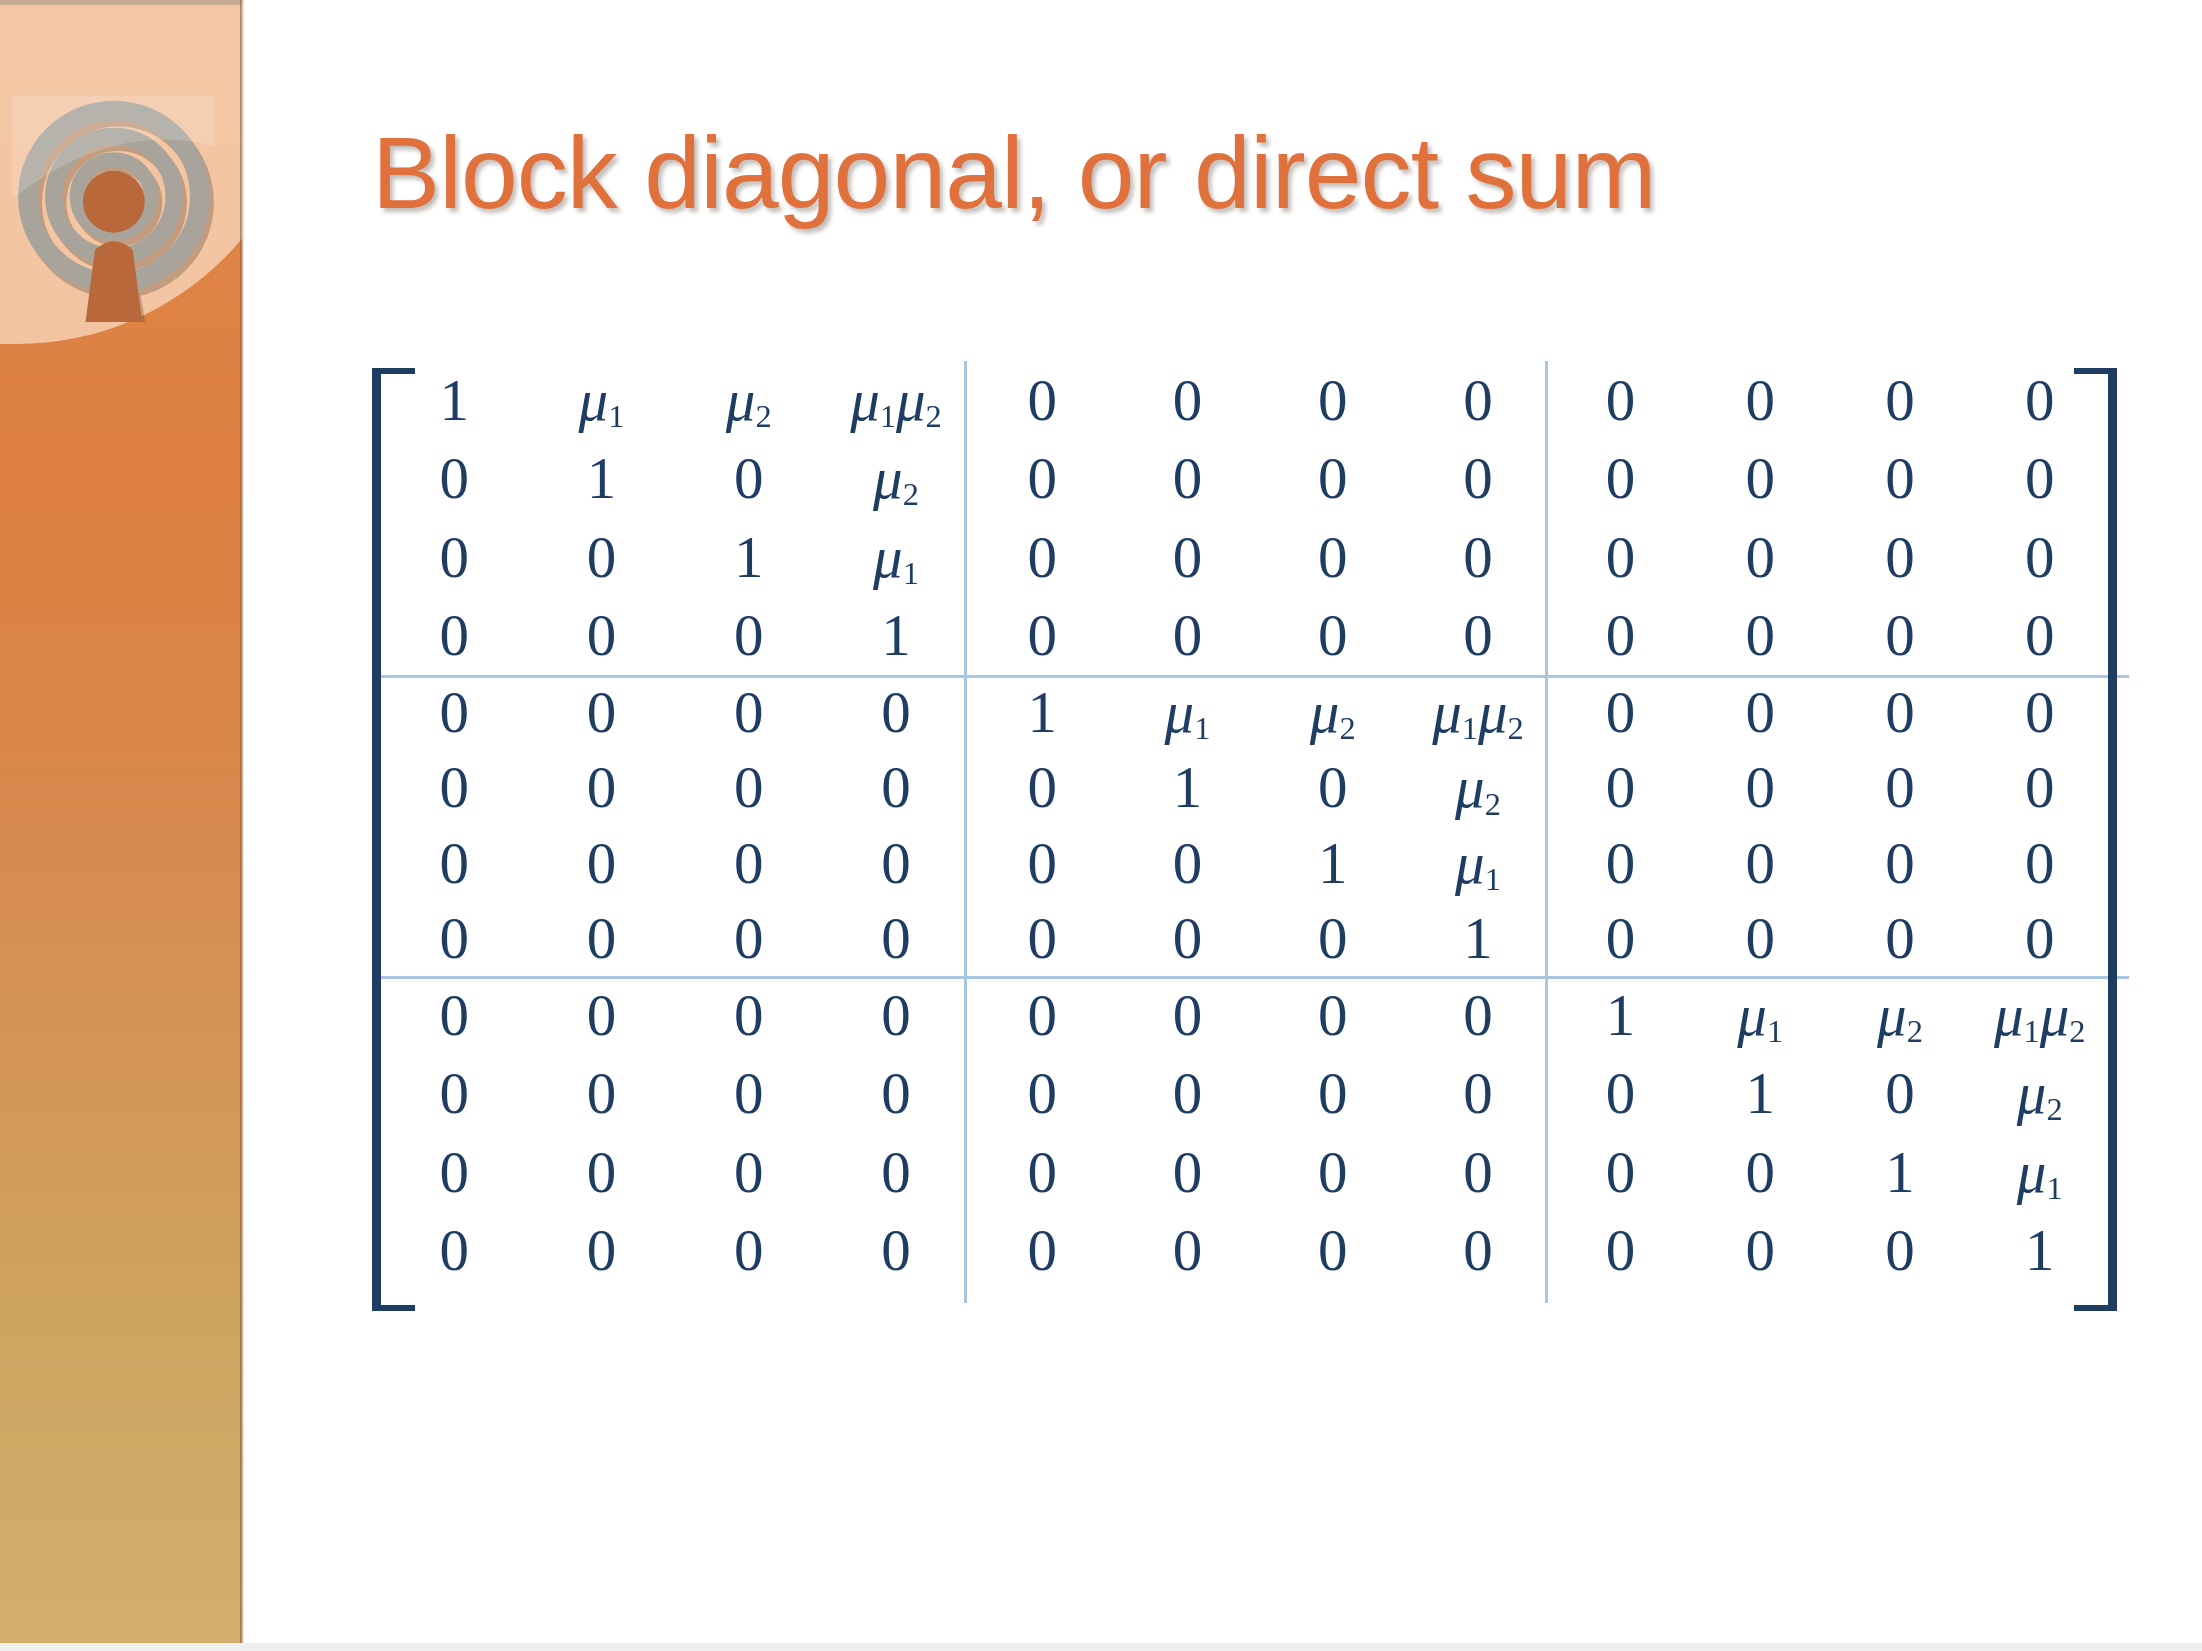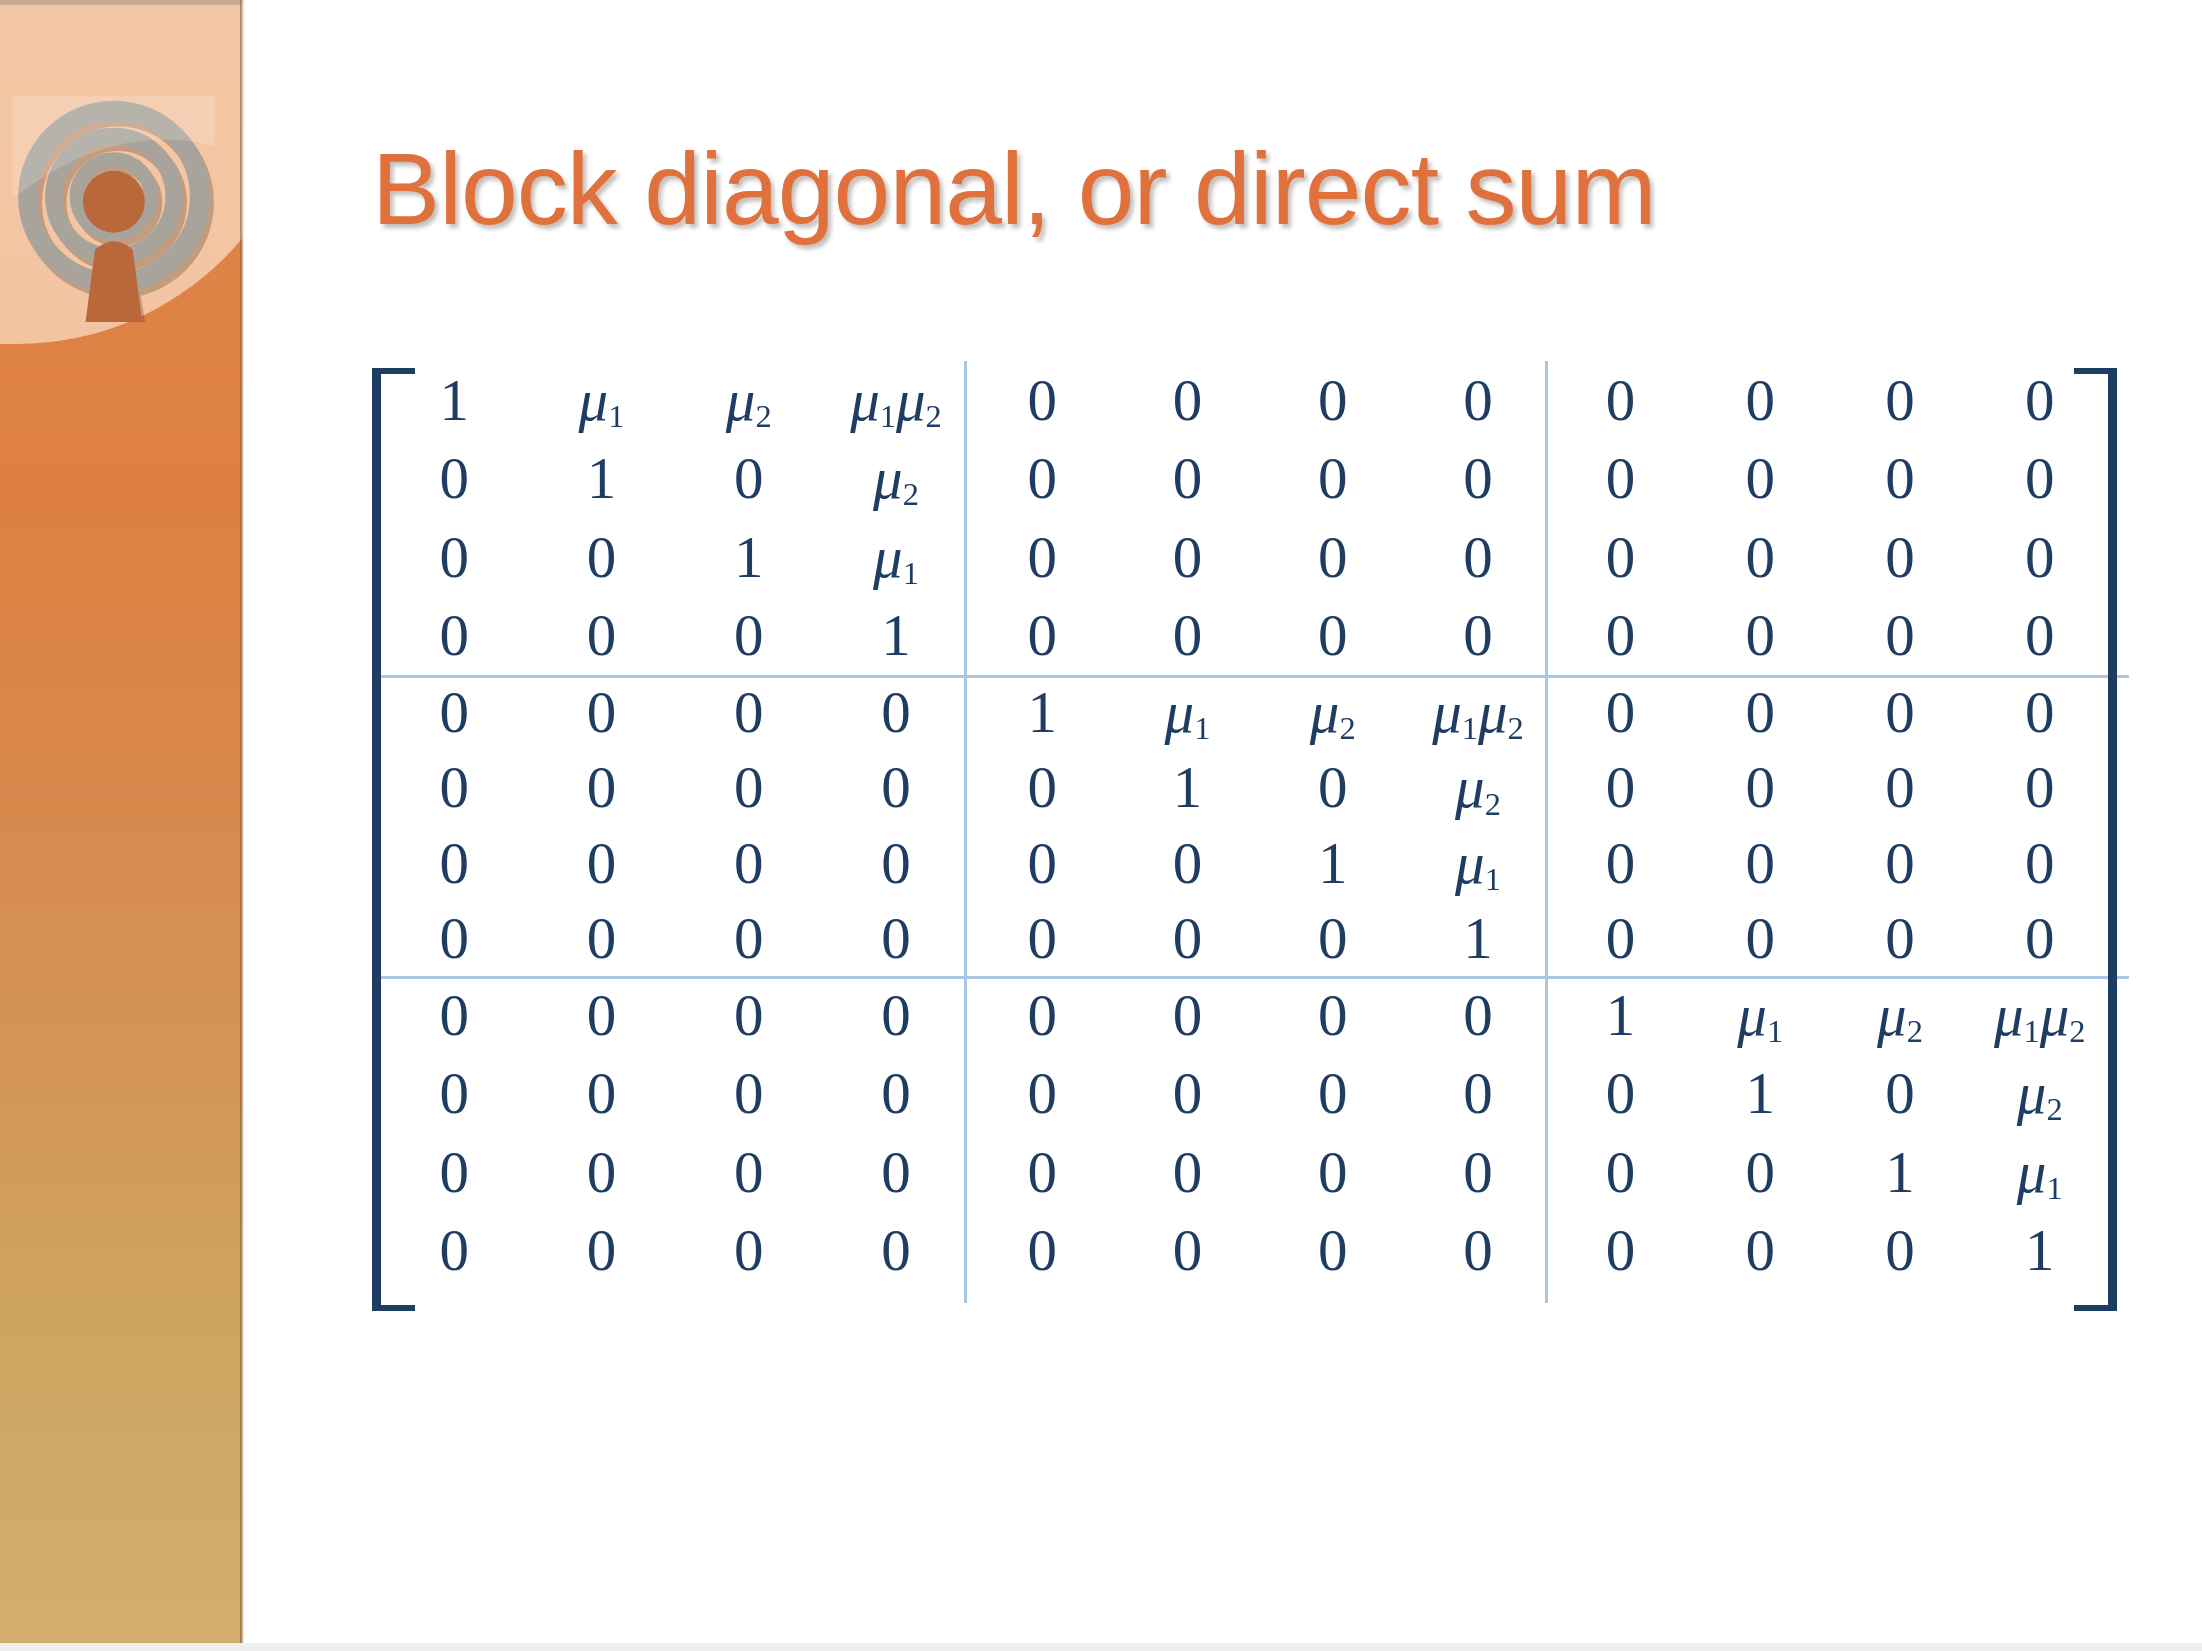--- a/index.html
+++ b/index.html
@@ -93,21 +93,21 @@
     top: 90px;
     width: 224px;
     height: 232px;
   }
   #logo svg { display: block; }
 
   
   #title {
     position: absolute;
     left: 372px;
-    top: 138px;
+    top: 122px;
     color: #e1713c;
     font-family: "Liberation Sans", sans-serif;
     font-size: 102px;
     font-weight: 400;
     letter-spacing: -0.9px;
     line-height: 1.0;
     white-space: nowrap;
     text-shadow: 3.4px 4.3px 4.3px rgba(120, 110, 105, 0.45);
   }
 

